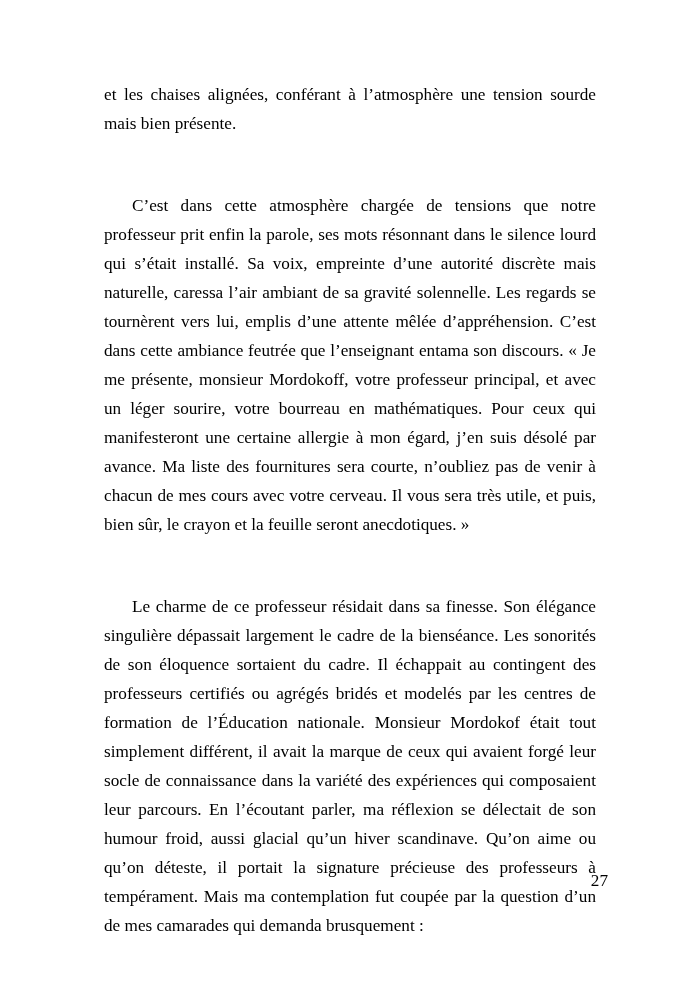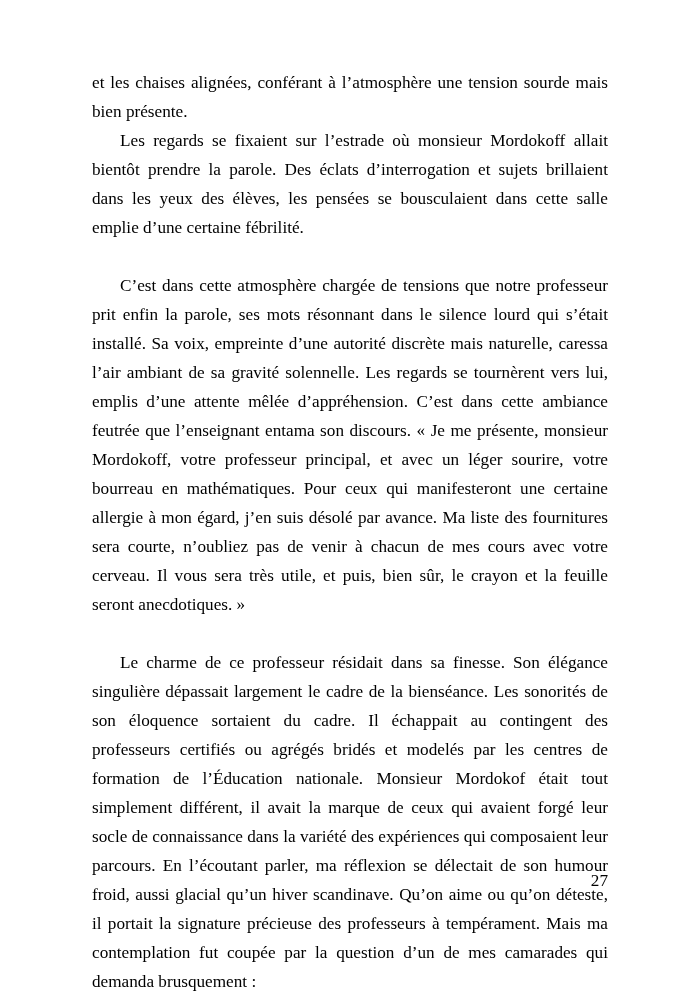--- a/index.html
+++ b/index.html
@@ -19,21 +19,21 @@
   }
 
   .text-column {
     position: absolute;
     left: 92px;
     top: 68px;
     width: 516px;
   }
 
   .para {
-    margin: 0;
+    margin: 12px;
     font-family: "Liberation Serif", "DejaVu Serif", serif;
     font-size: 17.2px;
     line-height: 29px;
     color: #000000;
     text-align: justify;
     text-justify: inter-word;
     hyphens: none;
     -webkit-hyphens: none;
     text-indent: 28px;
   }
@@ -61,21 +61,20 @@
 </style>
 </head>
 <body>
 
 <div class="page">
 
   <div class="text-column">
 
     <div>
       <p class="para no-indent">et les chaises alignées, conférant à l’atmosphère une tension sourde mais bien présente.</p>
-      <p class="para">Les regards se fixaient sur l’estrade où monsieur Mordokoff allait bientôt prendre la parole. Des éclats d’interrogation et sujets brillaient dans les yeux des élèves, les pensées se bousculaient dans cette salle emplie d’une certaine fébrilité.</p>
     </div>
 
     <div class="block-gap"></div>
 
     <div>
       <p class="para">C’est dans cette atmosphère chargée de tensions que notre professeur prit enfin la parole, ses mots résonnant dans le silence lourd qui s’était installé. Sa voix, empreinte d’une autorité discrète mais naturelle, caressa l’air ambiant de sa gravité solennelle. Les regards se tournèrent vers lui, emplis d’une attente mêlée d’appréhension. C’est dans cette ambiance feutrée que l’enseignant entama son discours. « Je me présente, monsieur Mordokoff, votre professeur principal, et avec un léger sourire, votre bourreau en mathématiques. Pour ceux qui manifesteront une certaine allergie à mon égard, j’en suis désolé par avance. Ma liste des fournitures sera courte, n’oubliez pas de venir à chacun de mes cours avec votre cerveau. Il vous sera très utile, et puis, bien sûr, le crayon et la feuille seront anecdotiques. »</p>
     </div>
 
     <div class="block-gap"></div>
 

